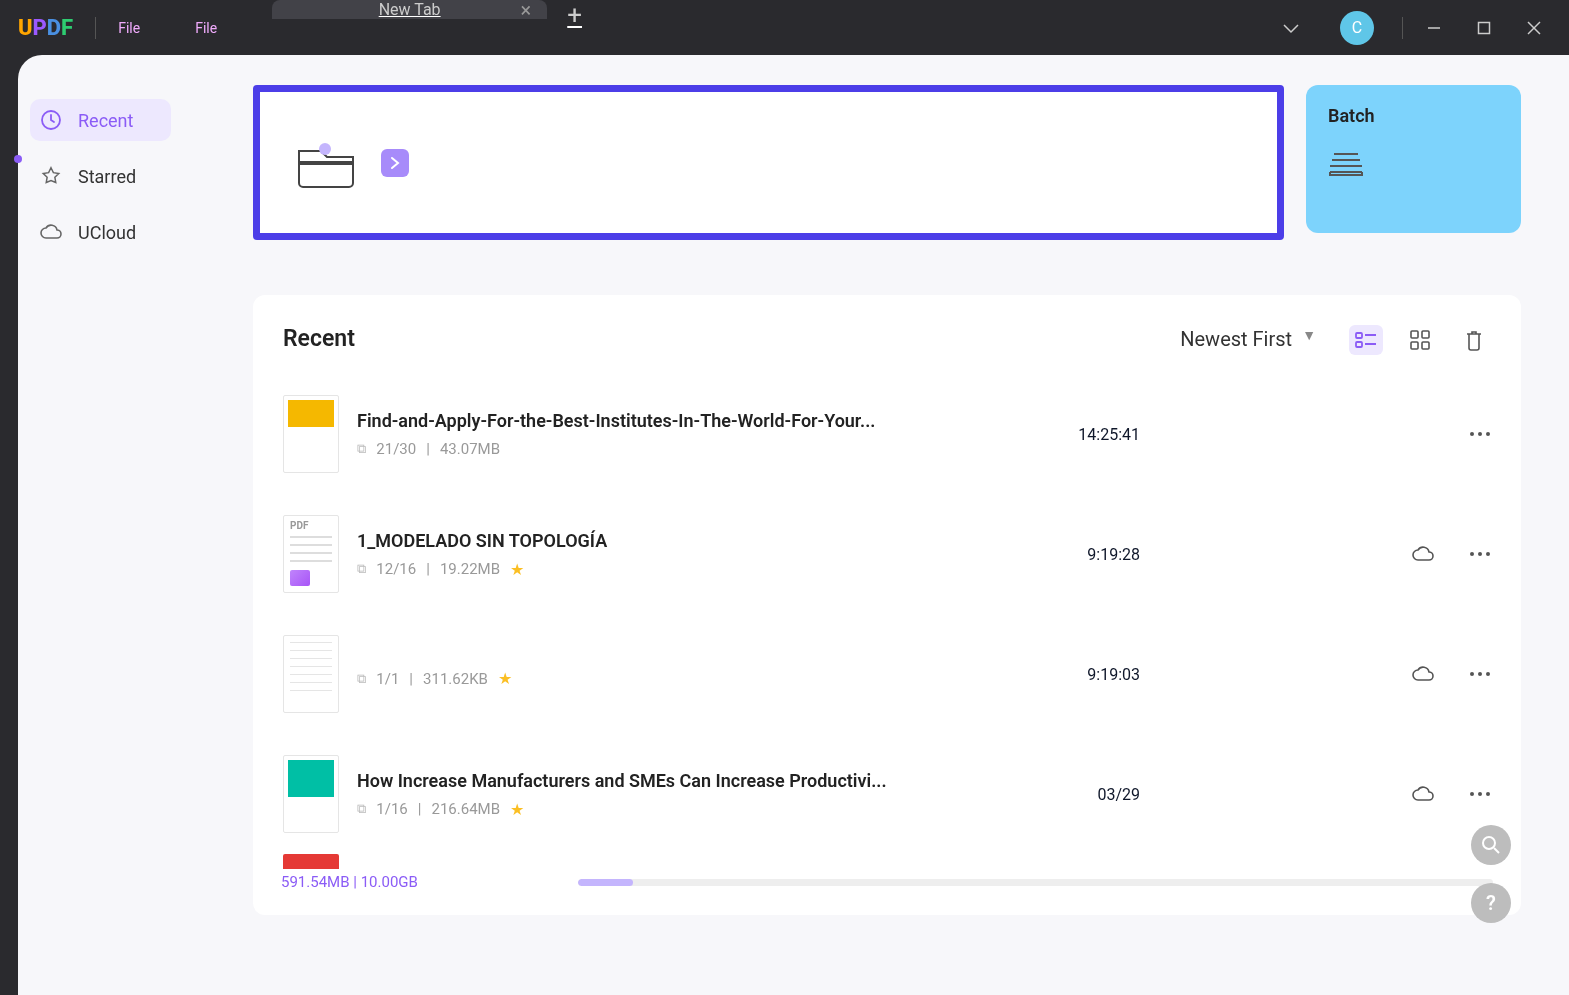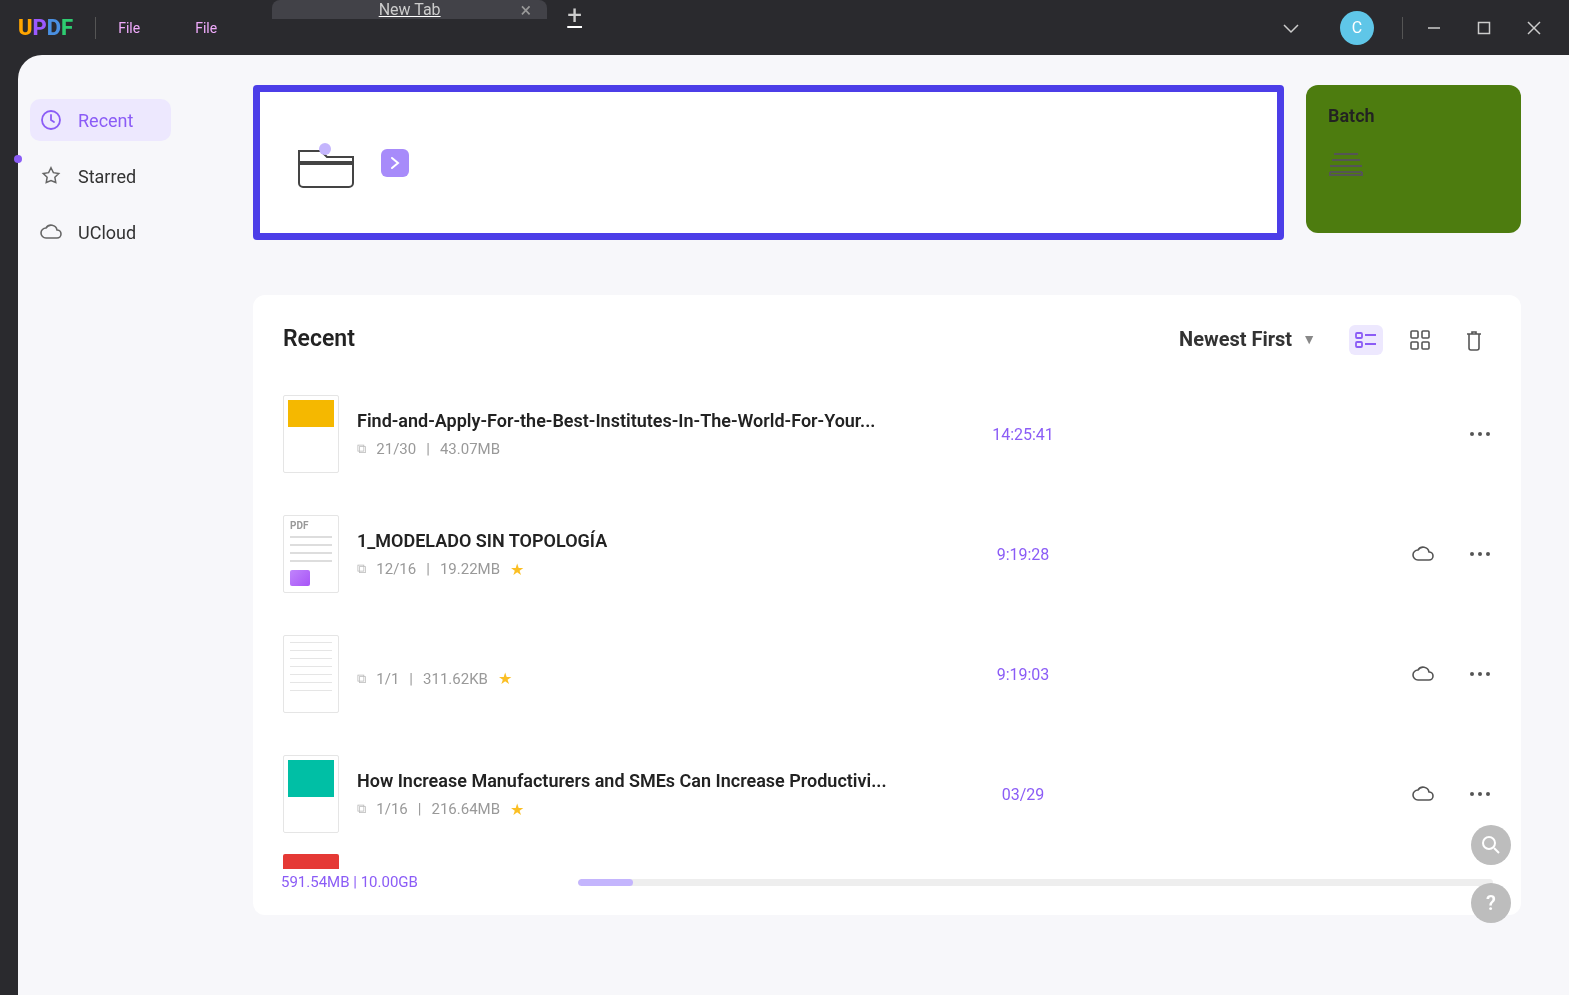--- a/index.html
+++ b/index.html
@@ -37,29 +37,29 @@
 .content { flex: 1; padding: 30px 48px 0 70px; }
 .top-row { display: flex; gap: 22px; }
 
 .open-file-card { flex: 1; background: #fff; border: 7px solid #4c3ee8; border-radius: 4px; height: 155px; display: flex; align-items: center; padding: 0 35px; cursor: pointer; }
 .folder-icon { width: 62px; height: 52px; margin-right: 24px; }
 .open-file-texts { flex: 1; }
 .open-file-title { font-size: 22px; font-weight: 600; color: #222; }
 .open-file-sub { font-size: 18px; color: #888; margin-top: 4px; }
 .open-file-arrow { width: 28px; height: 28px; background: #a78bfa; border-radius: 6px; color: #fff; display: flex; align-items: center; justify-content: center; }
 
-.batch-card { width: 215px; background: #4d7c0f; border-radius: 12px; padding: 20px 22px; height: 148px; }
+.batch-card { width: 215px; background: #7dd3fc; border-radius: 12px; padding: 20px 22px; height: 148px; }
 .batch-title { font-size: 18px; font-weight: 600; color: #222; margin-bottom: 20px; }
 .batch-icon { width: 36px; height: 30px; cursor: pointer; }
 
 
 .recent-panel { margin-top: 55px; background: #fff; border-radius: 12px; padding: 30px 30px 0 30px; height: 620px; position: relative; overflow: hidden; }
 .recent-head { display: flex; align-items: center; margin-bottom: 22px; }
 .recent-title { font-size: 23px; font-weight: 600; color: #222; }
-.sort { margin-left: auto; font-size: 20px; color: #333; display: flex; align-items: center; cursor: pointer; margin-right: 175px; font-weight: bold; }
+.sort { margin-left: auto; font-size: 20px; color: #333; display: flex; cursor: pointer; margin-right: 175px; }
 .sort .caret { margin-left: 10px; color: #888; font-size: 14px; }
 .view-toggle { display: flex; gap: 20px; align-items: center; position: absolute; right: 30px; top: 30px; }
 .view-btn { width: 34px; height: 30px; display: flex; align-items: center; justify-content: center; border-radius: 6px; cursor: pointer; color: #555; }
 .view-btn.active { background: #ede8fe; color: #8b5cf6; }
 
 .file-list { }
 .file-row { display: flex; align-items: center; height: 120px; border-bottom: 0px solid #eee; }
 .thumb { width: 56px; height: 78px; border: 1px solid #e5e5e5; border-radius: 2px; margin-right: 18px; background: #fff; position: relative; overflow: hidden; }
 .thumb.yellow::before { content:''; position:absolute; inset:4px; background: linear-gradient(#f5b800 0 40%, #fff 40% 100%); }
 .thumb.pdf::before { content:'PDF'; position:absolute; top:4px; left:6px; font-size:10px; color:#999; font-weight:700; }
@@ -67,21 +67,21 @@
 .thumb.pdf .accent { position:absolute; bottom:6px; left:6px; width:20px; height:16px; background: linear-gradient(135deg,#c084fc,#a855f7); border-radius:2px; }
 .thumb.doc::before { content:''; position:absolute; inset:4px; background: #fff; }
 .thumb.doc::after { content:''; position:absolute; left:6px; right:6px; top:6px; height:50px; background: repeating-linear-gradient(#e5e5e5 0 1px, transparent 1px 8px); }
 .thumb.teal::before { content:''; position:absolute; inset:4px; background: linear-gradient(#00bfa5 0 55%, #fff 55% 100%); }
 .thumb.red::before { content:''; position:absolute; inset:0 0 auto 0; height:15px; background:#e53935; }
 .file-info { flex: 0 0 530px; }
 .file-name { font-size: 18px; font-weight: 600; color: #222; white-space: nowrap; overflow: hidden; text-overflow: ellipsis; }
 .file-meta { font-size: 15px; color: #999; margin-top: 9px; display: flex; align-items: center; gap: 10px; }
 .file-meta .pages-ico { color:#bbb; font-size:13px; }
 .file-meta .star { color: #fbbf24; font-size: 16px; }
-.file-time { width: 160px; font-size: 16px; color: #8b5cf6; text-align: center; margin-left: 56px; }
+.file-time { width: 160px; font-size: 16px; color: #0f172a; text-align: right; margin-left: 93px; }
 .file-actions { margin-left: auto; display: flex; align-items: center; gap: 34px; color: #555; }
 .cloud-ico, .more-ico { cursor: pointer; }
 
 
 .storage-footer { position: absolute; bottom: 24px; left: 28px; right: 28px; display: flex; align-items: center; font-size: 15px; color: #8b5cf6; }
 .storage-track { flex: 1; height: 7px; background: #eee; border-radius: 4px; margin-left: 160px; overflow: hidden; }
 .storage-fill { height: 100%; width: 6%; background: #c4b5fd; border-radius: 4px; }
 
 
 .float-btn { position: fixed; right: 58px; width: 40px; height: 40px; border-radius: 50%; background: #bdbdbd; color: #fff; display: flex; align-items: center; justify-content: center; cursor: pointer; }

